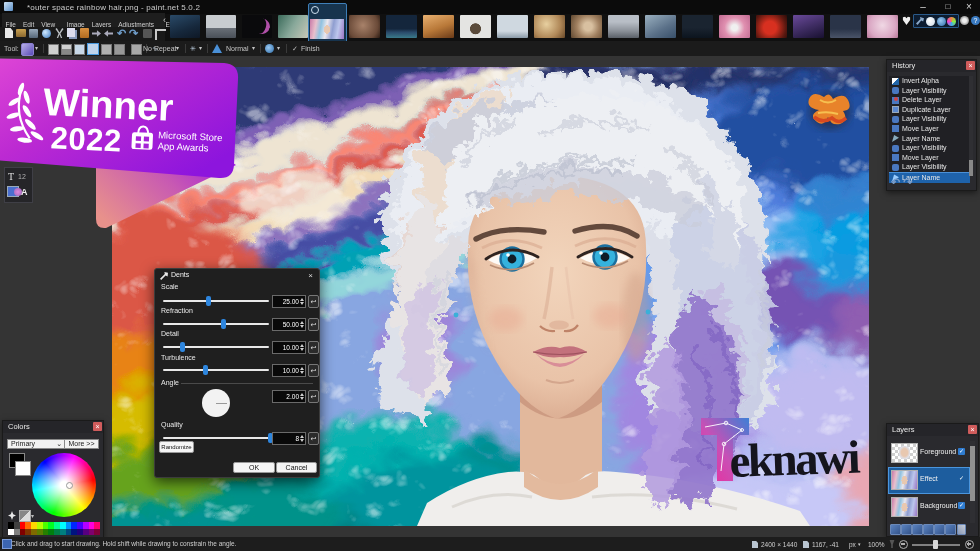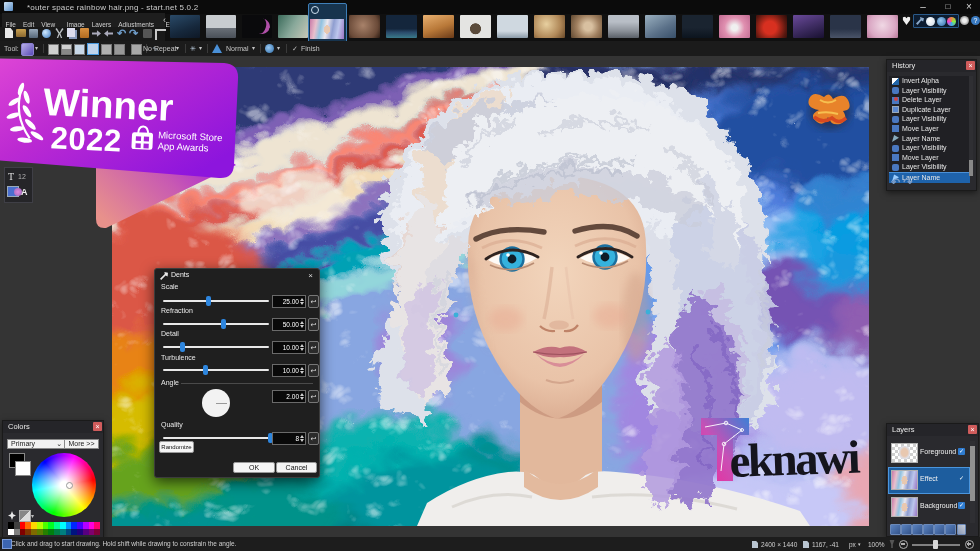--- a/index.html
+++ b/index.html
@@ -56,21 +56,21 @@
   .dval:after{content:"";position:absolute;right:1px;top:2px;width:4px;height:3px;
      background:#cfcfcf;clip-path:polygon(50% 0,0 100%,100% 100%);}
   .dval:before{content:"";position:absolute;right:1px;bottom:2px;width:4px;height:3px;
      background:#cfcfcf;clip-path:polygon(0 0,100% 0,50% 100%);}
 </style>
 </head>
 <body>
 
 <div class="abs" id="titlebar"></div>
 <div class="abs" id="appico"></div>
-<div class="abs" id="titletxt">*outer space rainbow hair.png - start.net 5.0.2</div>
+<div class="abs" id="titletxt">*outer space rainbow hair.png - paint.net 5.0.2</div>
 <div class="abs winbtn" style="left:913px;">–</div>
 <div class="abs winbtn" style="left:938px;font-size:8px;">□</div>
 <div class="abs winbtn" style="left:959px;">×</div>
 
 <div class="abs" id="menubox">
   <div class="menu">File</div><div class="menu">Edit</div><div class="menu">View</div>
   <div class="menu">Image</div><div class="menu">Layers</div><div class="menu">Adjustments</div>
   <div class="menu">Effects</div>
 </div>
 

